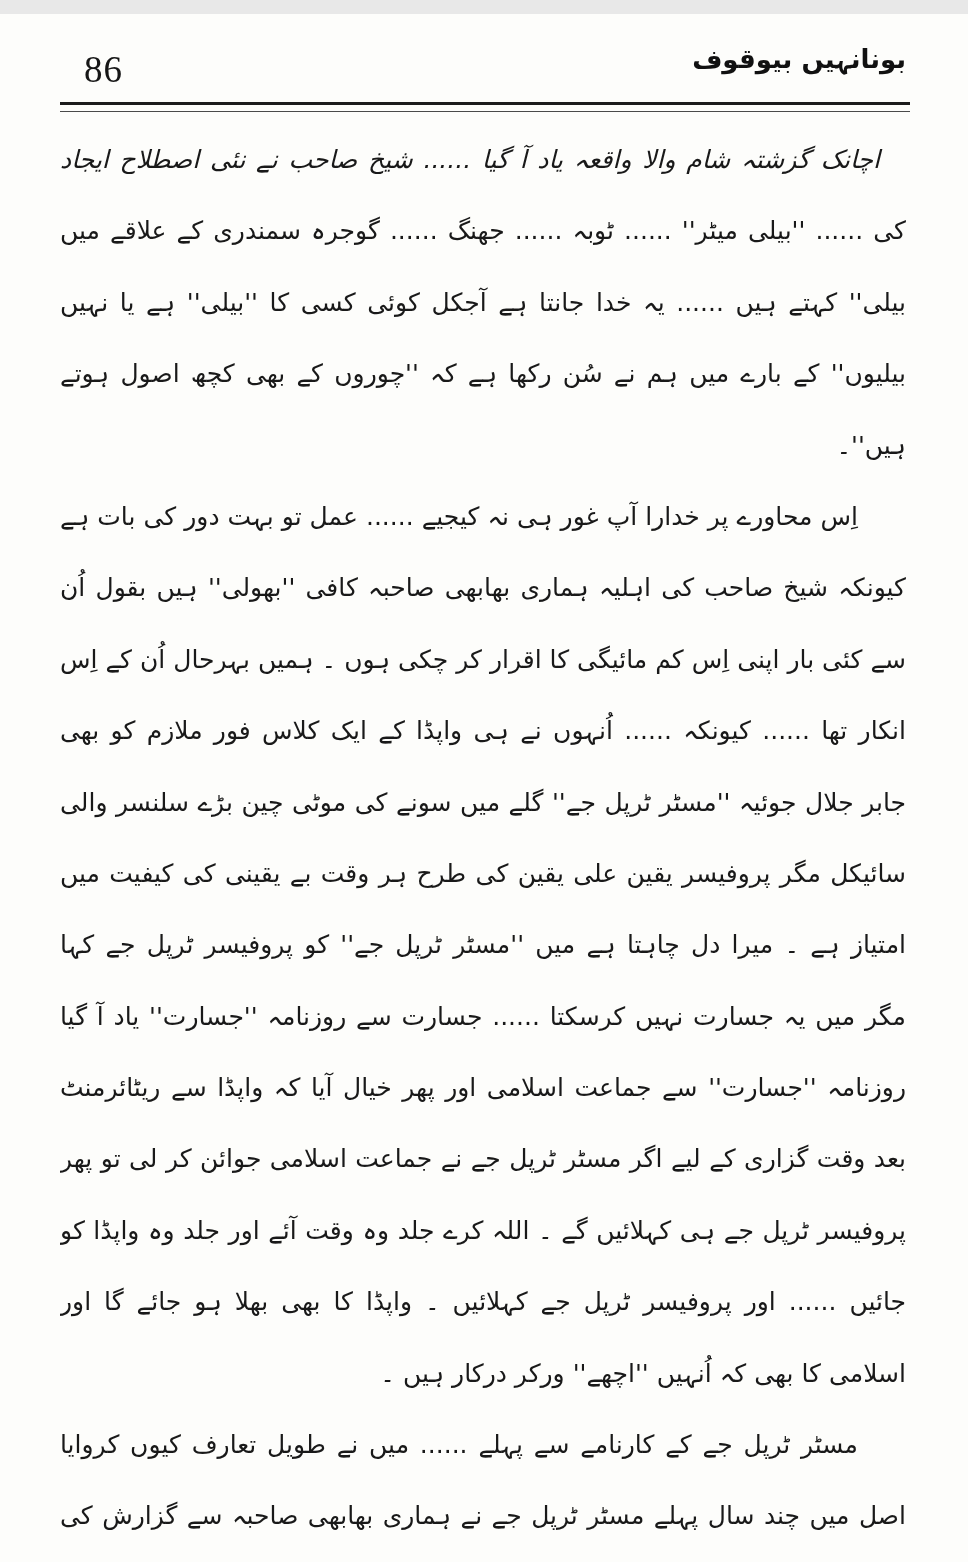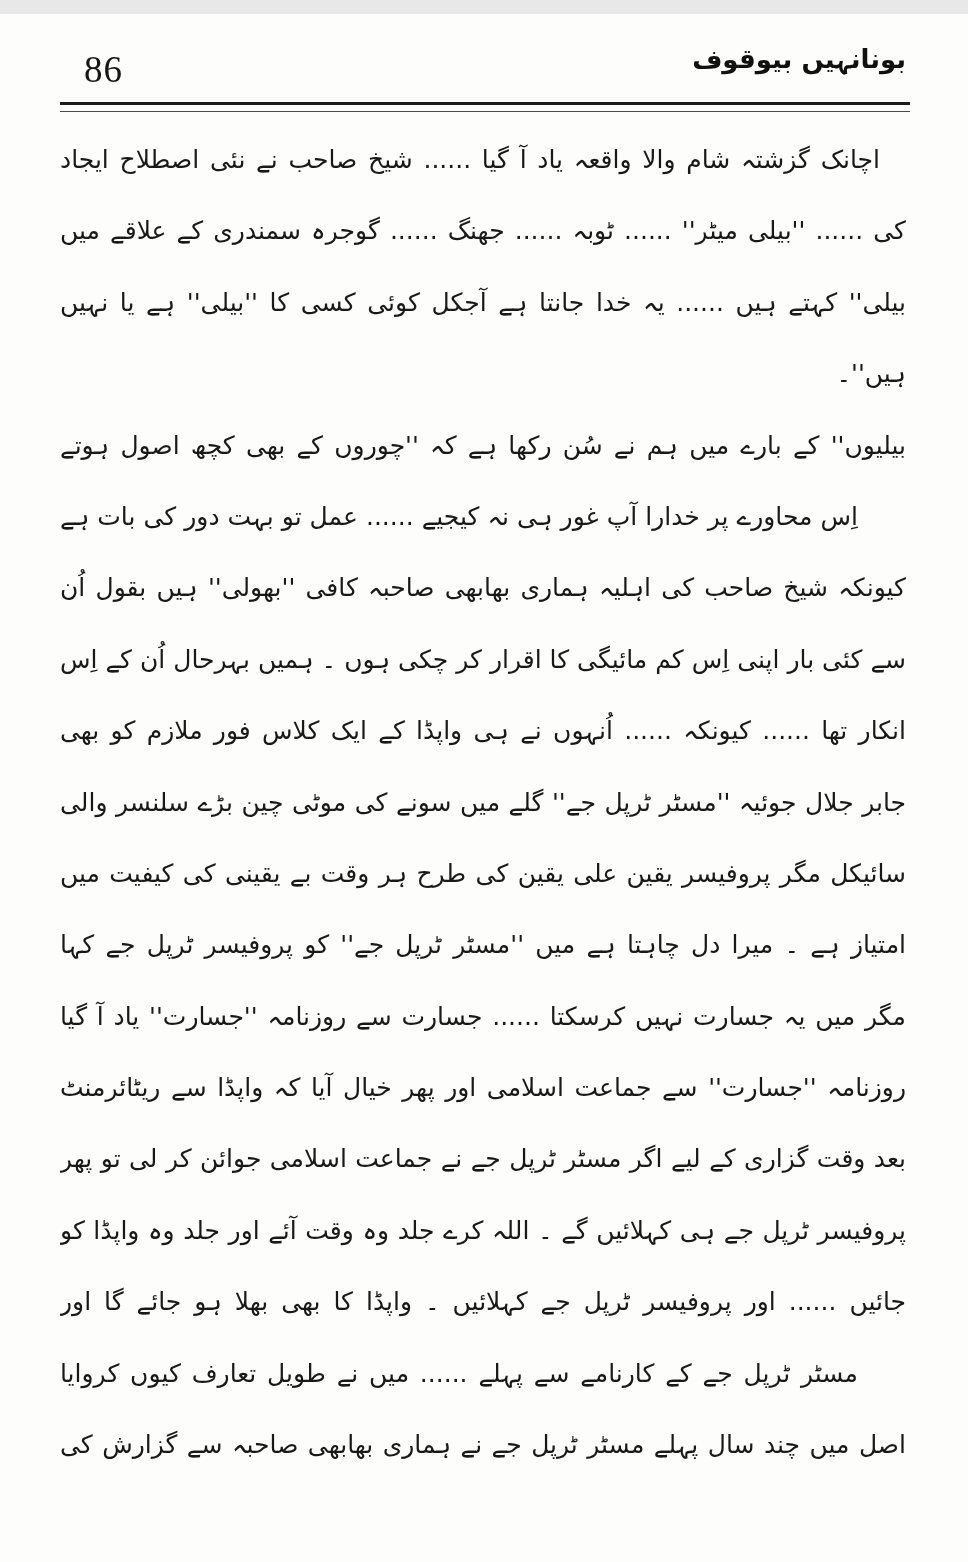--- a/index.html
+++ b/index.html
@@ -63,54 +63,55 @@
     overflow: hidden;
     text-align: justify;
     text-align-last: justify;
     color: #191919;
   }
   .line.short {
     text-align: right;
     text-align-last: right;
   }
   .line.ind    { text-indent: 48px; }
-  .line.ind-sm { text-indent: 26px; }
+  .line.ind-sm { text-indent: 26px; font-style: italic; }
 </style>
 </head>
 <body>
 
 <div class="page">
 
   <span class="page-num">86</span>
   <span class="book-title">بونانہیں بیوقوف</span>
   <div class="rule"></div>
 
   <div class="text-block">
 
     <div>
       <div class="line ind-sm">اچانک گزشتہ شام والا واقعہ یاد آ گیا ...... شیخ صاحب نے نئی اصطلاح ایجاد</div>
       <div class="line">کی ...... ''بیلی میٹر'' ...... ٹوبہ ...... جھنگ ...... گوجرہ سمندری کے علاقے میں دوست کو''</div>
       <div class="line">بیلی'' کہتے ہیں ...... یہ خدا جانتا ہے آجکل کوئی کسی کا ''بیلی'' ہے یا نہیں ویسے ''کاروباری</div>
+      <div class="line">بیلیوں'' کے بارے میں ہم نے سُن رکھا ہے کہ ''چوروں کے بھی کچھ اصول ہوتے</div>
       <div class="line short">ہیں''۔</div>
-      <div class="line">بیلیوں'' کے بارے میں ہم نے سُن رکھا ہے کہ ''چوروں کے بھی کچھ اصول ہوتے</div>
     </div>
 
     <div>
       <div class="line ind">اِس محاورے پر خدارا آپ غور ہی نہ کیجیے ...... عمل تو بہت دور کی بات ہے ......</div>
       <div class="line">کیونکہ شیخ صاحب کی اہلیہ ہماری بھابھی صاحبہ کافی ''بھولی'' ہیں بقول اُن کے اپنے مُنہ</div>
       <div class="line">سے کئی بار اپنی اِس کم مائیگی کا اقرار کر چکی ہوں ۔ ہمیں بہرحال اُن کے اِس اقرار سے</div>
       <div class="line">انکار تھا ...... کیونکہ ...... اُنہوں نے ہی واپڈا کے ایک کلاس فور ملازم کو بھی بھائی بنا لیا ۔</div>
       <div class="line">جابر جلال جوئیہ ''مسٹر ٹرپل جے'' گلے میں سونے کی موٹی چین بڑے سلنسر والی موٹر</div>
       <div class="line">سائیکل مگر پروفیسر یقین علی یقین کی طرح ہر وقت بے یقینی کی کیفیت میں رہنا اِن کا طرہ</div>
       <div class="line">امتیاز ہے ۔ میرا دل چاہتا ہے میں ''مسٹر ٹرپل جے'' کو پروفیسر ٹرپل جے کہا کروں ......</div>
       <div class="line">مگر میں یہ جسارت نہیں کرسکتا ...... جسارت سے روزنامہ ''جسارت'' یاد آ گیا اور</div>
       <div class="line">روزنامہ ''جسارت'' سے جماعت اسلامی اور پھر خیال آیا کہ واپڈا سے ریٹائرمنٹ کے</div>
       <div class="line">بعد وقت گزاری کے لیے اگر مسٹر ٹرپل جے نے جماعت اسلامی جوائن کر لی تو پھر وہ</div>
       <div class="line">پروفیسر ٹرپل جے ہی کہلائیں گے ۔ اللہ کرے جلد وہ وقت آئے اور جلد وہ واپڈا کو چھوڑ</div>
       <div class="line">جائیں ...... اور پروفیسر ٹرپل جے کہلائیں ۔ واپڈا کا بھی بھلا ہو جائے گا اور جماعت</div>
+      <div class="line short">اسلامی کا بھی کہ اُنہیں ''اچھے'' ورکر درکار ہیں ۔</div>
     </div>
 
     <div>
       <div class="line ind">مسٹر ٹرپل جے کے کارنامے سے پہلے ...... میں نے طویل تعارف کیوں کروایا ......</div>
       <div class="line">اصل میں چند سال پہلے مسٹر ٹرپل جے نے ہماری بھابھی صاحبہ سے گزارش کی کہ آپ گھر</div>
     </div>
 
   </div>
 </div>
 

